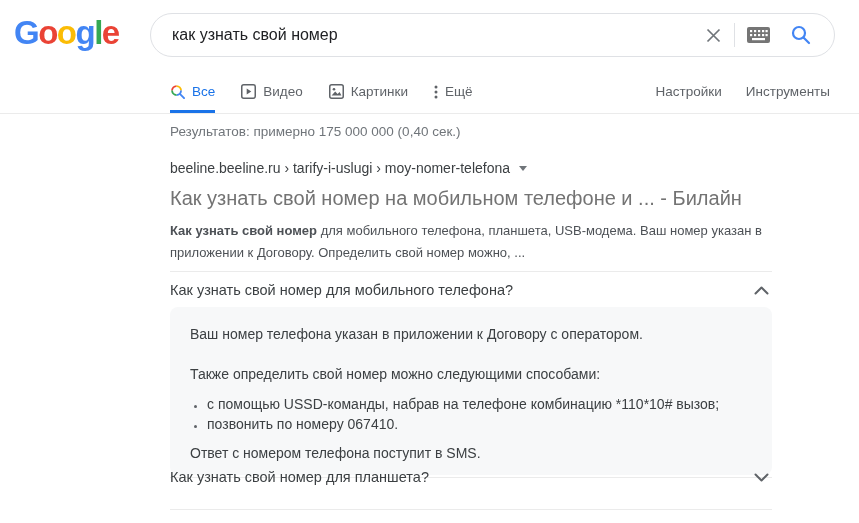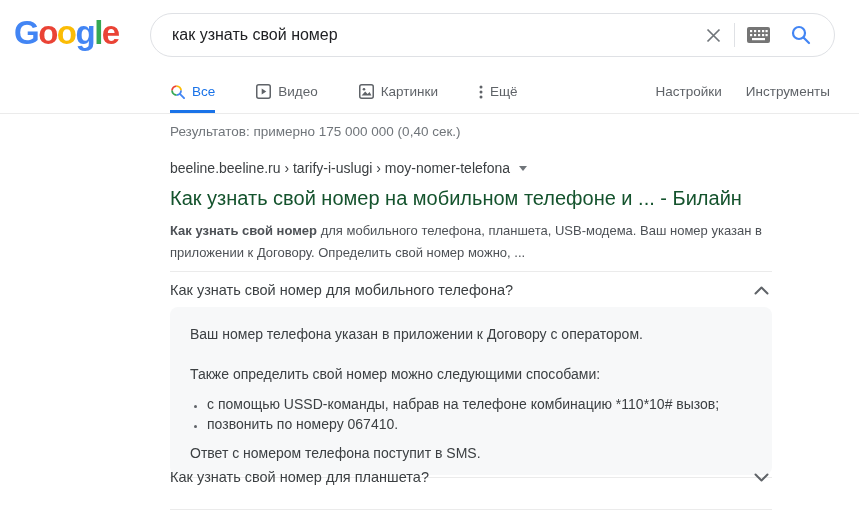--- a/index.html
+++ b/index.html
@@ -17,36 +17,36 @@
   .searchbox input{flex:1;border:none;outline:none;background:transparent;
         font-family:"Liberation Sans", sans-serif;font-size:16px;color:#202124;
         padding:0 0 0 21px;height:40px;}
   .sb-right{display:flex;align-items:center;padding-right:12px;}
   .icon-btn{display:flex;align-items:center;justify-content:center;cursor:pointer;
         padding:0 10px;height:40px;}
   .sb-divider{width:1px;height:24px;background:#dfe1e5;margin:0 2px;}
   
   .tabsbar{position:absolute;top:70px;left:0;width:859px;height:43px;
         border-bottom:1px solid #ebebeb;box-sizing:content-box;font-size:13.5px;}
-  .tabs-left{position:absolute;left:170px;top:0;height:43px;display:flex;gap:15px;}
+  .tabs-left{position:absolute;left:170px;top:0;height:43px;display:flex;}
   .tabs-right{position:absolute;right:29px;top:0;height:43px;display:flex;}
   .tab{display:flex;align-items:center;gap:7px;color:#5f6368;margin-right:26px;
         height:43px;box-sizing:border-box;cursor:pointer;white-space:nowrap;}
   .tab:last-child{margin-right:0;text-align:right;}
   .tab.active{color:#1a73e8;border-bottom:3px solid #1a73e8;padding-top:3px;}
   .tab .ticon{display:flex;align-items:center;}
   .tabs-right .tab{margin-right:0;margin-left:24px;}
   
   .col{position:absolute;left:170px;width:602px;}
   .stats{top:124px;color:#70757a;font-size:13.5px;}
   .breadcrumb{top:160px;color:#3c4043;font-size:14px;display:flex;align-items:center;cursor:pointer;}
   .bc-arrow{width:0;height:0;border-left:4.5px solid transparent;
         border-right:4.5px solid transparent;border-top:5px solid #70757a;
         margin-left:9px;display:inline-block;cursor:pointer;}
-  .title{top:186px;color:#14532d;font-size:20px;line-height:25px;white-space:nowrap;cursor:pointer;}
+  .title{top:186px;color:#737373;font-size:20px;line-height:25px;white-space:nowrap;cursor:pointer;}
   .snippet{top:220px;color:#4d5156;font-size:13px;line-height:22px;}
   .snippet b{color:#4d5156;}
   .divider{position:absolute;left:170px;width:602px;height:1px;background:#ebebeb;}
   .faq-row{display:flex;align-items:center;justify-content:space-between;
         color:#3c4043;font-size:14.5px;cursor:pointer;}
   .faq-q1{top:274px;height:32px;}
   .faq-q2{top:462px;height:30px;}
   .chev{display:flex;align-items:center;padding-right:3px;}
   .graybox{top:307px;height:168px;background:#f7f8f9;border-radius:8px;
         box-sizing:border-box;padding:14px 16px 0 16px;color:#3c4043;font-size:14px;}

